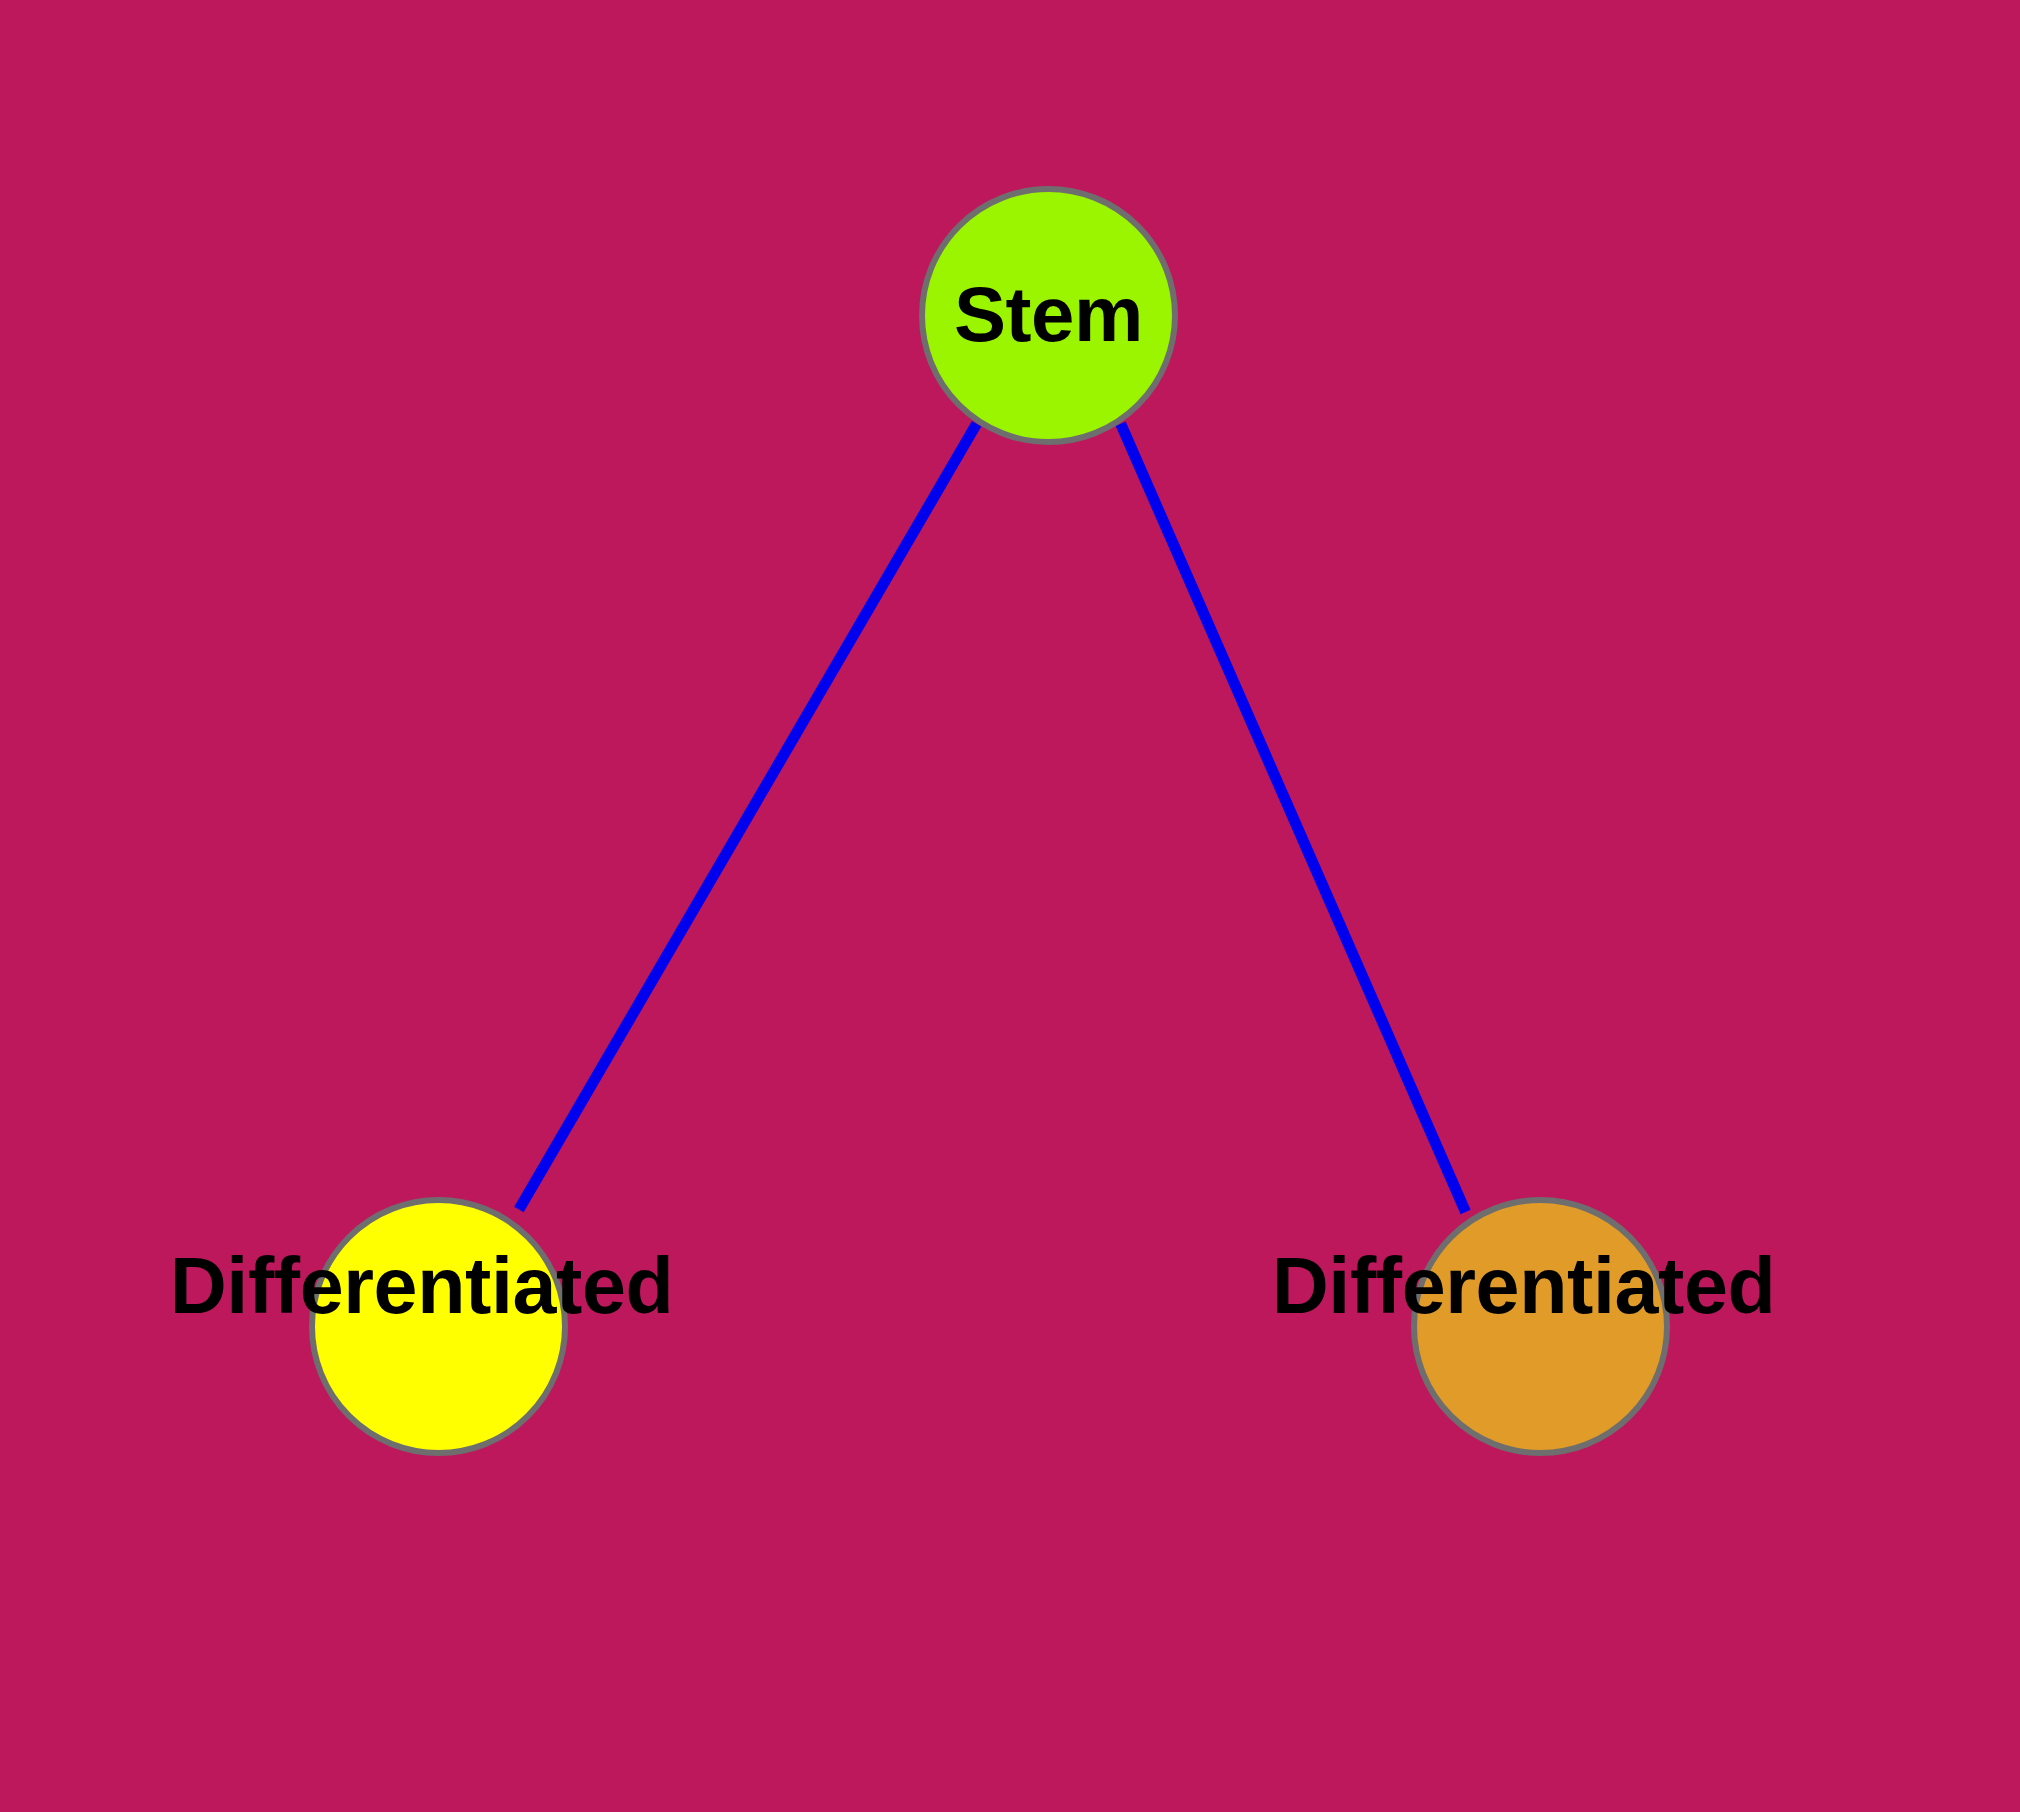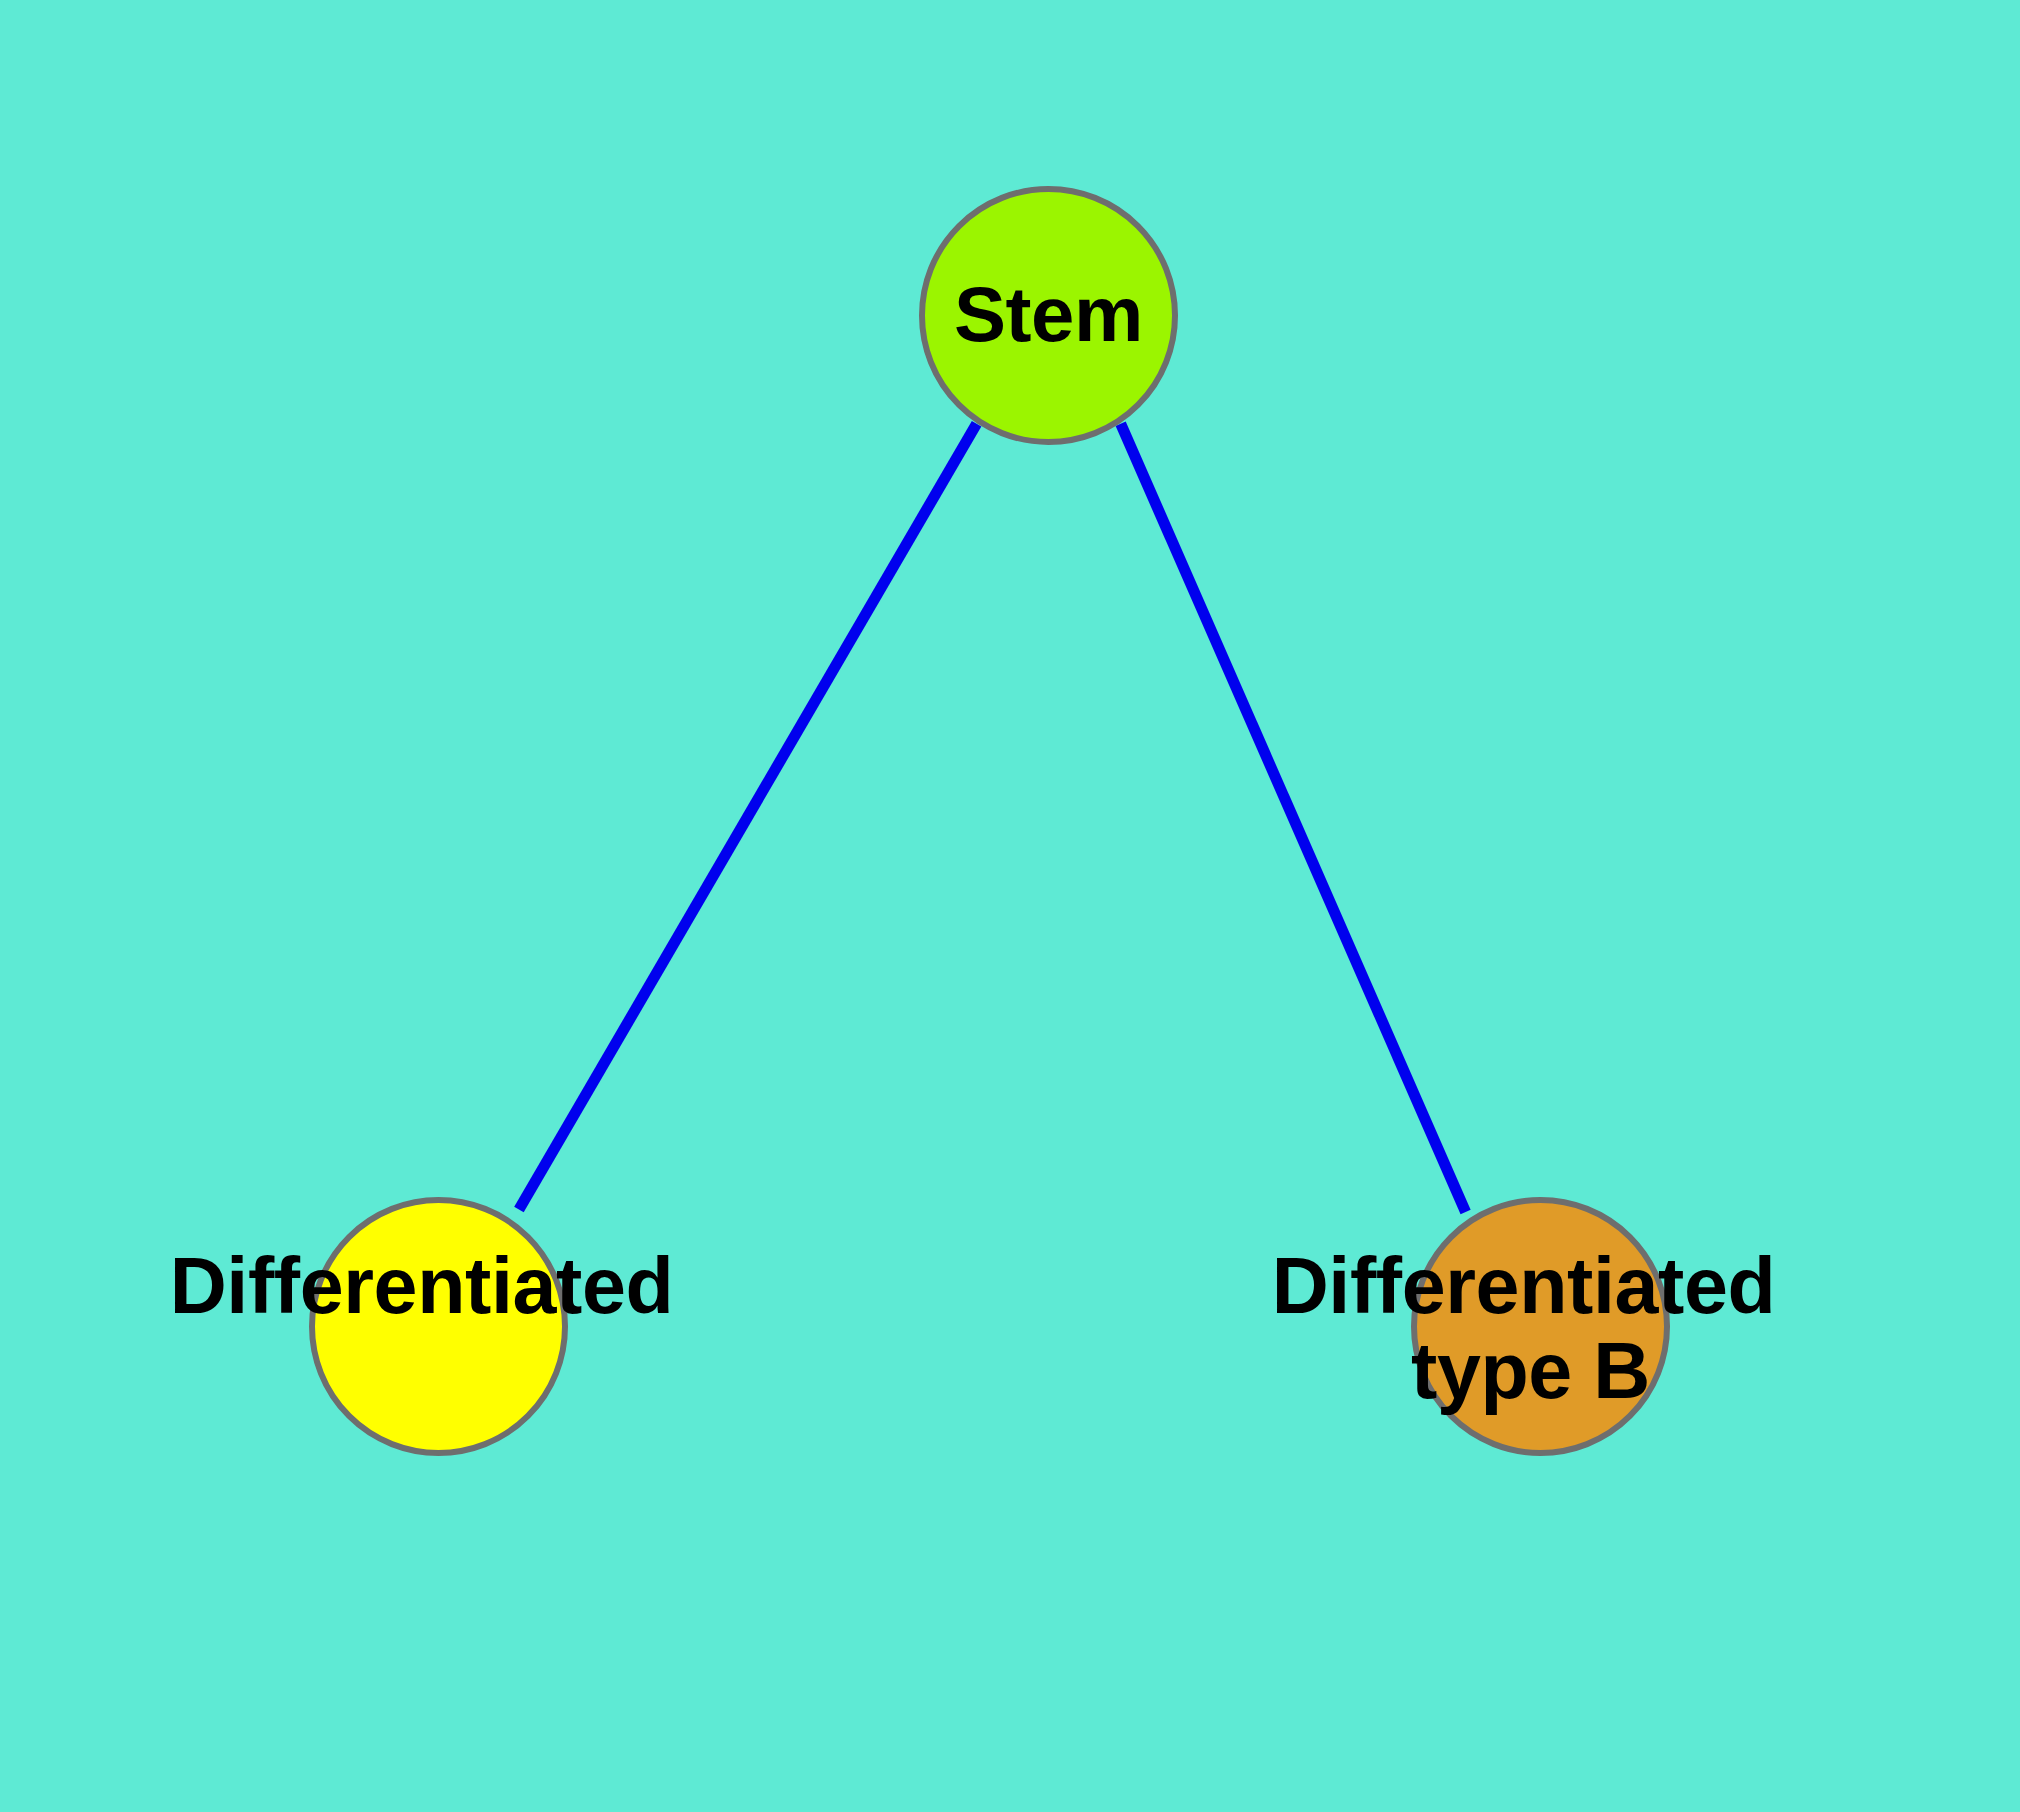--- a/index.html
+++ b/index.html
@@ -9,21 +9,21 @@
   body {
     width: 2021px;
     height: 1812px;
     overflow: hidden;
     font-family: "Liberation Sans", sans-serif;
   }
   #graph-canvas {
     position: relative;
     width: 2021px;
     height: 1812px;
-    background: #5eead4;
+    background: #be185d;
   }
   #edge-layer {
     position: absolute;
     left: 0;
     top: 0;
     width: 2021px;
     height: 1812px;
   }
   #node-layer {
     position: absolute;
@@ -71,17 +71,16 @@
 
     <div class="node" style="left:309px; top:1197px; width:259px; height:259px; background:#ffff00;"></div>
 
     <div class="node" style="left:1411px; top:1197px; width:259px; height:259px; background:#e09b28;"></div>
 
     <div class="node-label label-stem" style="left:879px; top:273px; width:339px;">Stem</div>
 
     <div class="node-label label-leaf" style="left:167px; top:1244px; width:509px;">Differentiated</div>
 
     <div class="node-label label-leaf" style="left:1269px; top:1244px; width:509px;">Differentiated</div>
-    <div class="node-label label-leaf" style="left:1276px; top:1329px; width:509px;">type B</div>
 
   </div>
 </div>
 
 
 </body></html>

